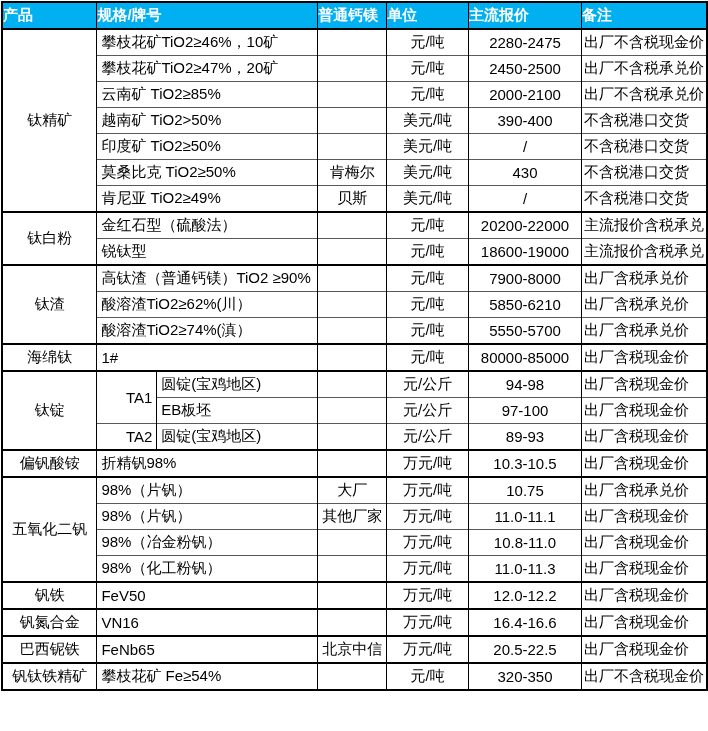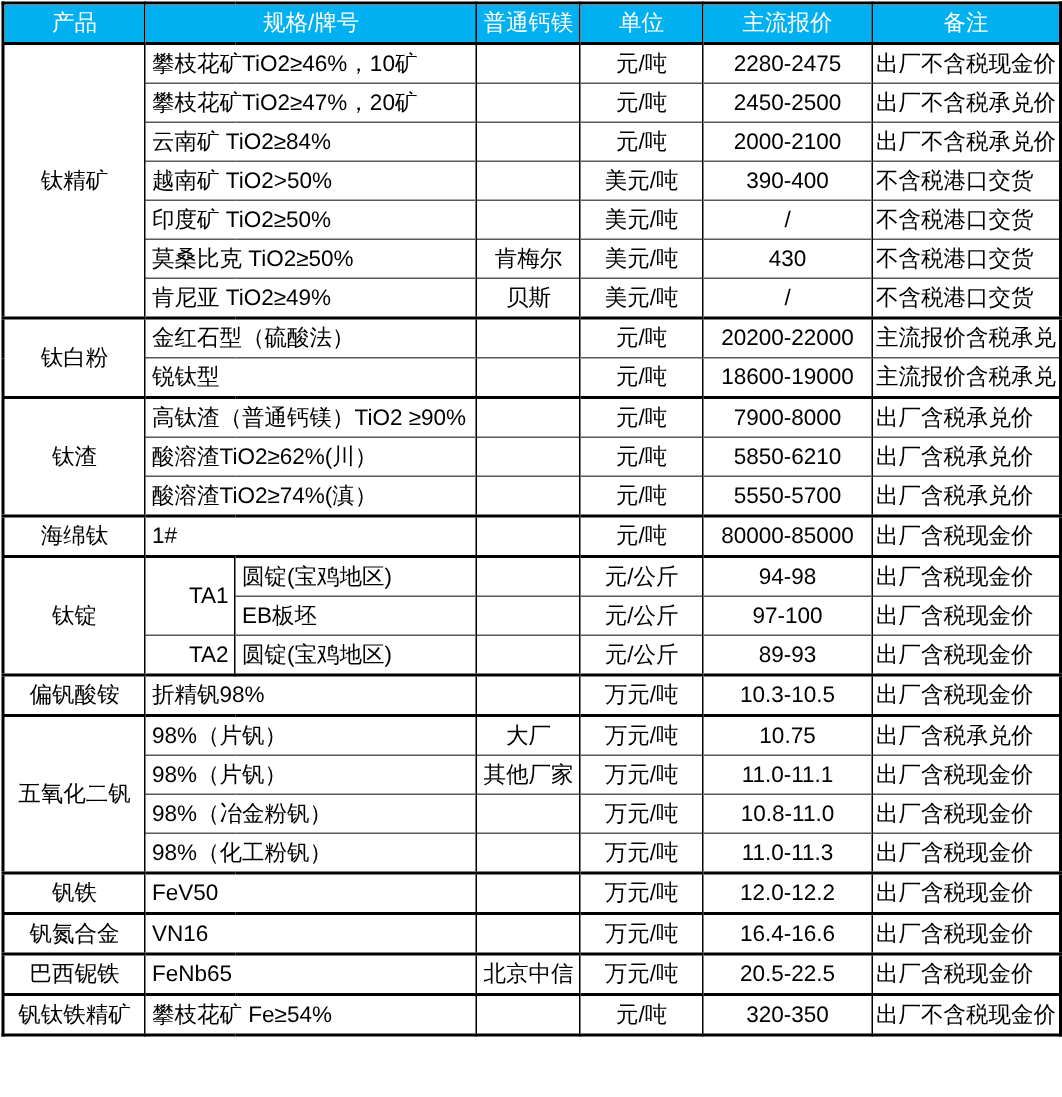--- a/index.html
+++ b/index.html
@@ -13,21 +13,21 @@
     margin:1px 0 0 1px;
     border:2px solid var(--border,#000);
   }
   th,td{
     height:25px;padding:0;white-space:nowrap;overflow:hidden;
     font-size:15px;vertical-align:middle;
   }
   th{
     background:var(--header-bg,#00B0F0);
     color:var(--header-text,#fff);
-    font-weight:normal;text-align:center;
+    font-weight:bold;text-align:left;
     border-right:1px solid var(--border,#000);
     border-bottom:2px solid var(--border,#000);
   }
   td{border-right:1px solid var(--border,#000);}
   tr.gs td{border-top:2px solid var(--border,#000);}
   tr.sub td{border-top:1px solid var(--inner-line,#595959);}
   .prod{text-align:center;}
   .spec{text-align:left;padding:0 4px;}
   .grade{text-align:right;padding:0 4px;}
   .mfr,.unit,.price{text-align:center;}
@@ -67,21 +67,21 @@
       <td class="note">出厂不含税现金价</td>
     </tr>
     <tr class="sub">
       <td class="spec" colspan="2">攀枝花矿TiO2≥47%，20矿</td>
       <td class="mfr"></td>
       <td class="unit">元/吨</td>
       <td class="price">2450-2500</td>
       <td class="note">出厂不含税承兑价</td>
     </tr>
     <tr class="sub">
-      <td class="spec" colspan="2">云南矿 TiO2≥84%</td>
+      <td class="spec" colspan="2">云南矿 TiO2≥85%</td>
       <td class="mfr"></td>
       <td class="unit">元/吨</td>
       <td class="price">2000-2100</td>
       <td class="note">出厂不含税承兑价</td>
     </tr>
     <tr class="sub">
       <td class="spec" colspan="2">越南矿 TiO2&gt;50%</td>
       <td class="mfr"></td>
       <td class="unit">美元/吨</td>
       <td class="price">390-400</td>

